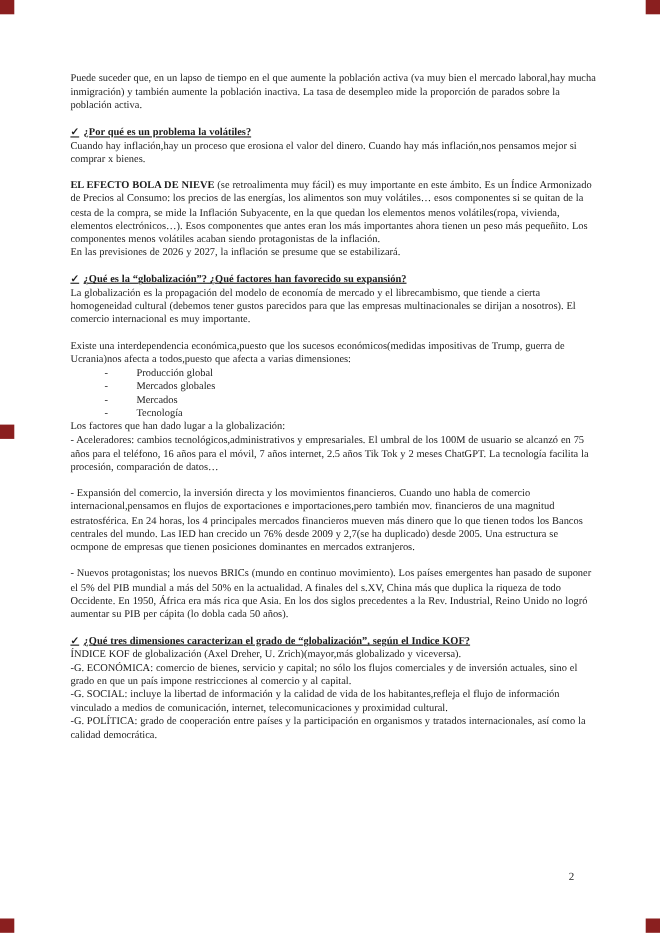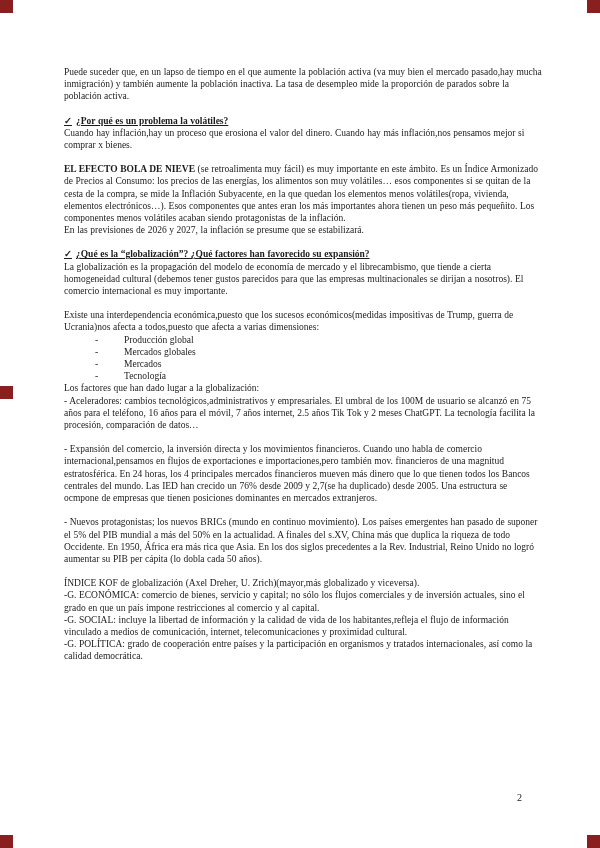--- a/index.html
+++ b/index.html
@@ -64,21 +64,21 @@
 <div class="page">
 
   <div class="marker tl"></div>
   <div class="marker tr"></div>
   <div class="marker ml"></div>
   <div class="marker bl"></div>
   <div class="marker br"></div>
 
   <div class="content">
 
-    <p class="sp">Puede suceder que, en un lapso de tiempo en el que aumente la población activa (va muy bien el mercado pasado,hay mucha inmigración) y también aumente la población inactiva. La tasa de desempleo mide la proporción de parados sobre la población activa.</p>
+    <p class="sp">Puede suceder que, en un lapso de tiempo en el que aumente la población activa (va muy bien el mercado laboral,hay mucha inmigración) y también aumente la población inactiva. La tasa de desempleo mide la proporción de parados sobre la población activa.</p>
 
     <p class="heading"><span class="check">✓</span><span>¿Por qué es un problema la volátiles?</span></p>
     <p class="sp">Cuando hay inflación,hay un proceso que erosiona el valor del dinero. Cuando hay más inflación,nos pensamos mejor si comprar x bienes.</p>
 
 
     <p><span class="lead">EL EFECTO BOLA DE NIEVE</span><span> (se retroalimenta muy fácil) es muy importante en este ámbito. Es un Índice Armonizado de Precios al Consumo: los precios de las energías, los alimentos son muy volátiles… esos componentes si se quitan de la cesta de la compra, se mide la Inflación Subyacente, en la que quedan los elementos menos volátiles(ropa, vivienda, elementos electrónicos…). Esos componentes que antes eran los más importantes ahora tienen un peso más pequeñito. Los componentes menos volátiles acaban siendo protagonistas de la inflación.</span></p>
     <p class="sp">En las previsiones de 2026 y 2027, la inflación se presume que se estabilizará.</p>
 
     <p class="heading"><span class="check">✓</span><span>¿Qué es la “globalización”? ¿Qué factores han favorecido su expansión?</span></p>
     <p class="sp">La globalización es la propagación del modelo de economía de mercado y el librecambismo, que tiende a cierta homogeneidad cultural (debemos tener gustos parecidos para que las empresas multinacionales se dirijan a nosotros). El comercio internacional es muy importante.</p>
@@ -102,20 +102,21 @@
           <span>Tecnología</span>
         </div>
     </div>
     <p>Los factores que han dado lugar a la globalización:</p>
     <p class="sp">- Aceleradores: cambios tecnológicos,administrativos y empresariales. El umbral de los 100M de usuario se alcanzó en 75 años para el teléfono, 16 años para el móvil, 7 años internet, 2.5 años Tik Tok y 2 meses ChatGPT. La tecnología facilita la procesión, comparación de datos…</p>
 
     <p class="sp">- Expansión del comercio, la inversión directa y los movimientos financieros. Cuando uno habla de comercio internacional,pensamos en flujos de exportaciones e importaciones,pero también mov. financieros de una magnitud estratosférica. En 24 horas, los 4 principales mercados financieros mueven más dinero que lo que tienen todos los Bancos centrales del mundo. Las IED han crecido un 76% desde 2009 y 2,7(se ha duplicado) desde 2005. Una estructura se ocmpone de empresas que tienen posiciones dominantes en mercados extranjeros.</p>
 
     <p class="sp">- Nuevos protagonistas; los nuevos BRICs (mundo en continuo movimiento). Los países emergentes han pasado de suponer el 5% del PIB mundial a más del 50% en la actualidad. A finales del s.XV, China más que duplica la riqueza de todo Occidente. En 1950, África era más rica que Asia. En los dos siglos precedentes a la Rev. Industrial, Reino Unido no logró aumentar su PIB per cápita (lo dobla cada 50 años).</p>
 
+    <p class="heading"><span class="check">✓</span><span>¿Qué tres dimensiones caracterizan el grado de “globalización”, según el Indice KOF?</span></p>
     <p>ÍNDICE KOF de globalización (Axel Dreher, U. Zrich)(mayor,más globalizado y viceversa).</p>
     <p>-G. ECONÓMICA: comercio de bienes, servicio y capital; no sólo los flujos comerciales y de inversión actuales, sino el grado en que un país impone restricciones al comercio y al capital.</p>
     <p>-G. SOCIAL: incluye la libertad de información y la calidad de vida de los habitantes,refleja el flujo de información vinculado a medios de comunicación, internet, telecomunicaciones y proximidad cultural.</p>
     <p>-G. POLÍTICA: grado de cooperación entre países y la participación en organismos y tratados internacionales, así como la calidad democrática.</p>
 
   </div>
 
   <div class="page-num">2</div>
 
 </div>

